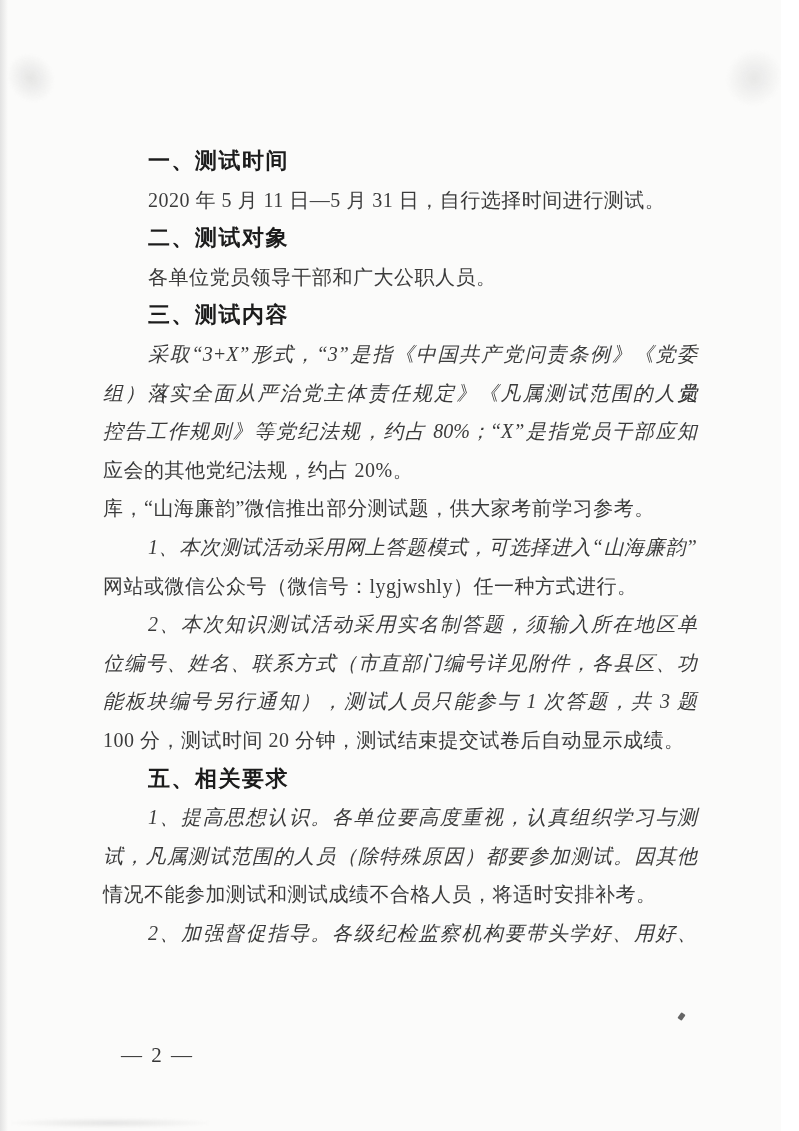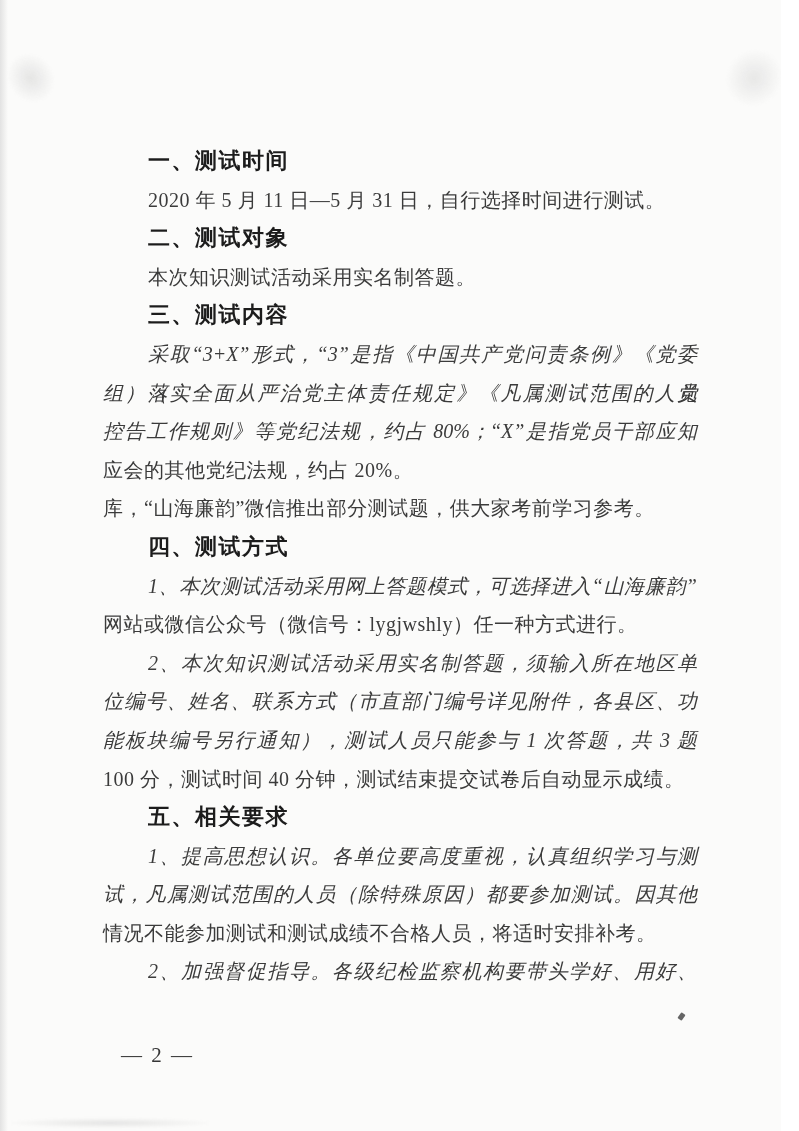--- a/index.html
+++ b/index.html
@@ -88,34 +88,33 @@
   <div class="edge-right-line"></div>
   <div class="smudge-tl"></div>
   <div class="smudge-tr"></div>
   <div class="smudge-bl"></div>
   <div class="speck"></div>
 
   <div class="doc">
       <div class="line heading indent">一、测试时间</div>
       <div class="line body indent">2020 年 5 月 11 日—5 月 31 日，自行选择时间进行测试。</div>
       <div class="line heading indent">二、测试对象</div>
-      <div class="line body indent">本次知识测试活动采用实名制答题。</div>
+      <div class="line body indent">各单位党员领导干部和广大公职人员。</div>
       <div class="line heading indent">三、测试内容</div>
       <div class="line body indent justify">采取“3+X”形式，“3”是指《中国共产党问责条例》《党委（党</div>
       <div class="line body justify">组）落实全面从严治党主体责任规定》《凡属测试范围的人员</div>
       <div class="line body justify">控告工作规则》等党纪法规，约占 80%；“X”是指党员干部应知</div>
       <div class="line body">应会的其他党纪法规，约占 20%。</div>
       <div class="line body">库，“山海廉韵”微信推出部分测试题，供大家考前学习参考。</div>
-      <div class="line heading indent">四、测试方式</div>
       <div class="line body indent justify">1、本次测试活动采用网上答题模式，可选择进入“山海廉韵”</div>
       <div class="line body">网站或微信公众号（微信号：lygjwshly）任一种方式进行。</div>
       <div class="line body indent justify">2、本次知识测试活动采用实名制答题，须输入所在地区单</div>
       <div class="line body justify">位编号、姓名、联系方式（市直部门编号详见附件，各县区、功</div>
       <div class="line body justify">能板块编号另行通知），测试人员只能参与 1 次答题，共 3 题</div>
-      <div class="line body">100 分，测试时间 40 分钟，测试结束提交试卷后自动显示成绩。</div>
+      <div class="line body">100 分，测试时间 20 分钟，测试结束提交试卷后自动显示成绩。</div>
       <div class="line heading indent">五、相关要求</div>
       <div class="line body indent justify">1、提高思想认识。各单位要高度重视，认真组织学习与测</div>
       <div class="line body justify">试，凡属测试范围的人员（除特殊原因）都要参加测试。因其他</div>
       <div class="line body">情况不能参加测试和测试成绩不合格人员，将适时安排补考。</div>
       <div class="line body indent justify">2、加强督促指导。各级纪检监察机构要带头学好、用好、</div>
     </div>
 
   <div class="page-number">— 2 —</div>
 </div>
 

